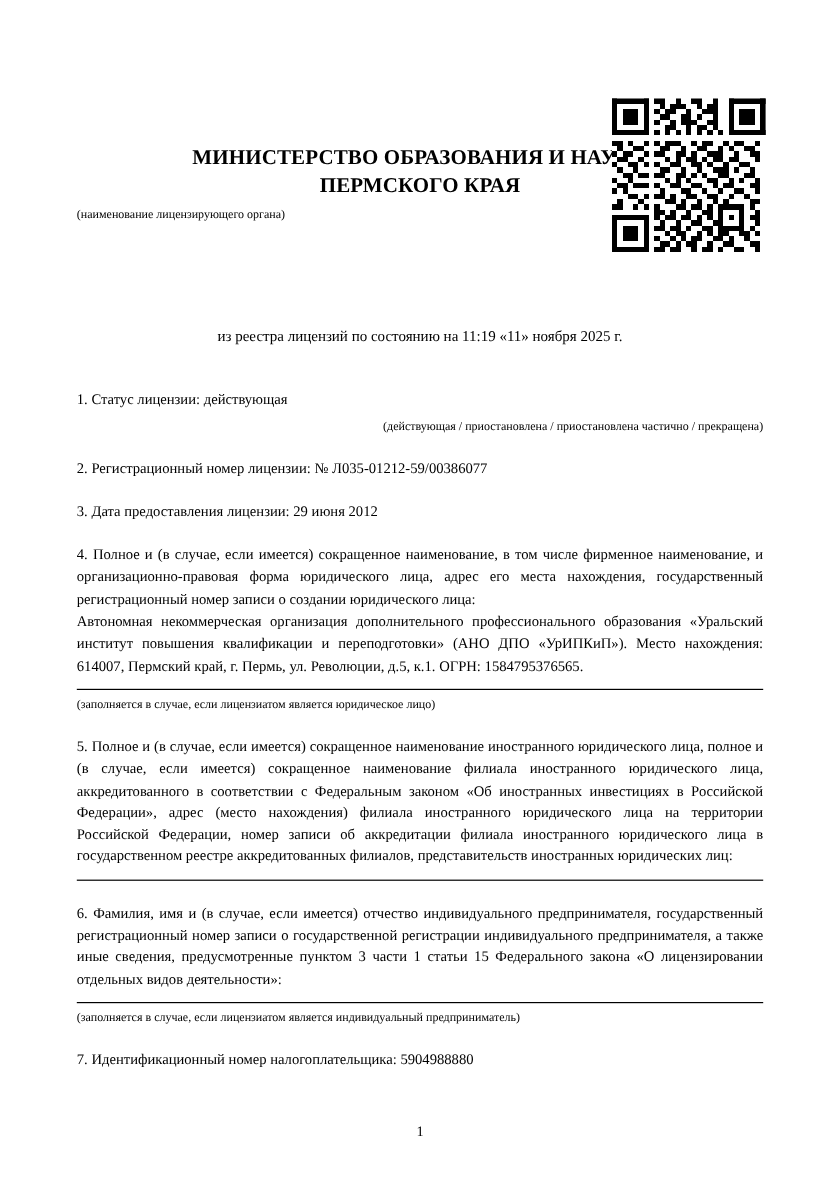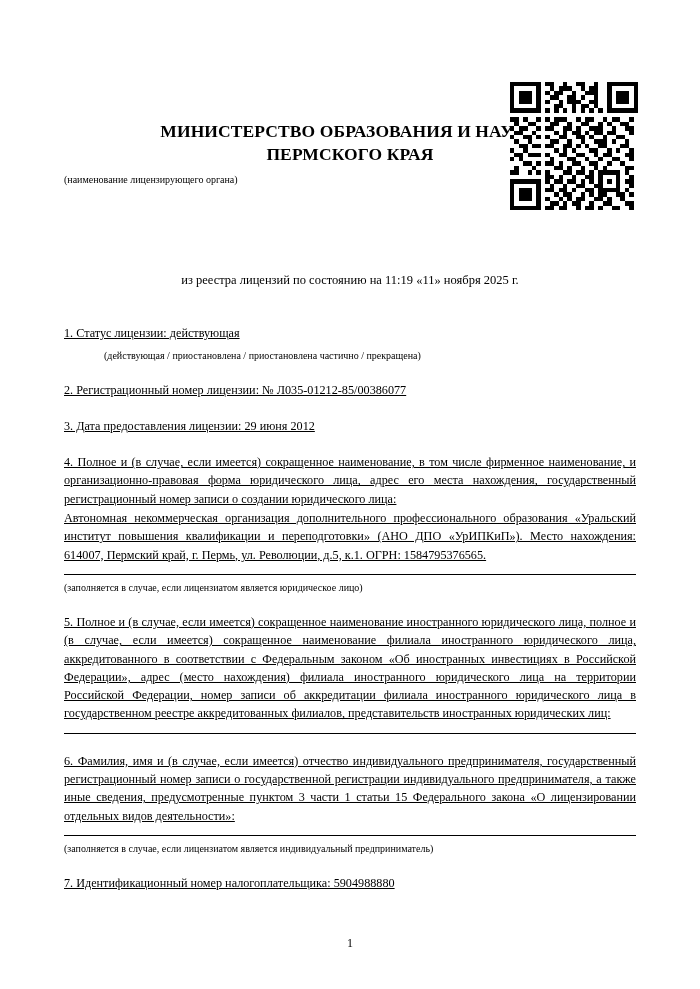--- a/index.html
+++ b/index.html
@@ -62,28 +62,27 @@
     line-height: 1.5;
     text-align: justify;
   }
   .section.first { margin-top: 34px; }
 
   .sub-caption {
     font-size: 10px;
     margin-top: 5px;
   }
   .sub-caption.left-ish {
-    text-align: left;
+    text-align: right;
     padding-left: 40px;
   }
 
   .para {
     margin: 0;
     text-align: justify;
-    text-decoration: underline;
   }
   .para + .para { margin-top: 1px; }
 
   .rule {
     border: none;
     border-top: 1px solid #000;
     margin: 10px 0 0 0;
     height: 0;
   }
 
@@ -335,21 +334,21 @@
   <div class="extract-block">
     <div>из реестра лицензий по состоянию на 11:19 «11» ноября 2025 г.</div>
   </div>
 
   <div class="section first">
     <p class="para">1. Статус лицензии: действующая</p>
     <div class="sub-caption left-ish">(действующая / приостановлена / приостановлена частично / прекращена)</div>
   </div>
 
   <div class="section">
-    <p class="para">2. Регистрационный номер лицензии: № Л035-01212-85/00386077</p>
+    <p class="para">2. Регистрационный номер лицензии: № Л035-01212-59/00386077</p>
   </div>
 
   <div class="section">
     <p class="para">3. Дата предоставления лицензии: 29 июня 2012</p>
   </div>
 
   <div class="section">
     <p class="para">4. Полное и (в случае, если имеется) сокращенное наименование, в том числе фирменное наименование, и организационно-правовая форма юридического лица, адрес его места нахождения, государственный регистрационный номер записи о создании юридического лица:</p>
     <p class="para">Автономная некоммерческая организация дополнительного профессионального образования «Уральский институт повышения квалификации и переподготовки» (АНО ДПО «УрИПКиП»). Место нахождения: 614007, Пермский край, г. Пермь, ул. Революции, д.5, к.1. ОГРН: 1584795376565.</p>
     <hr class="rule">

